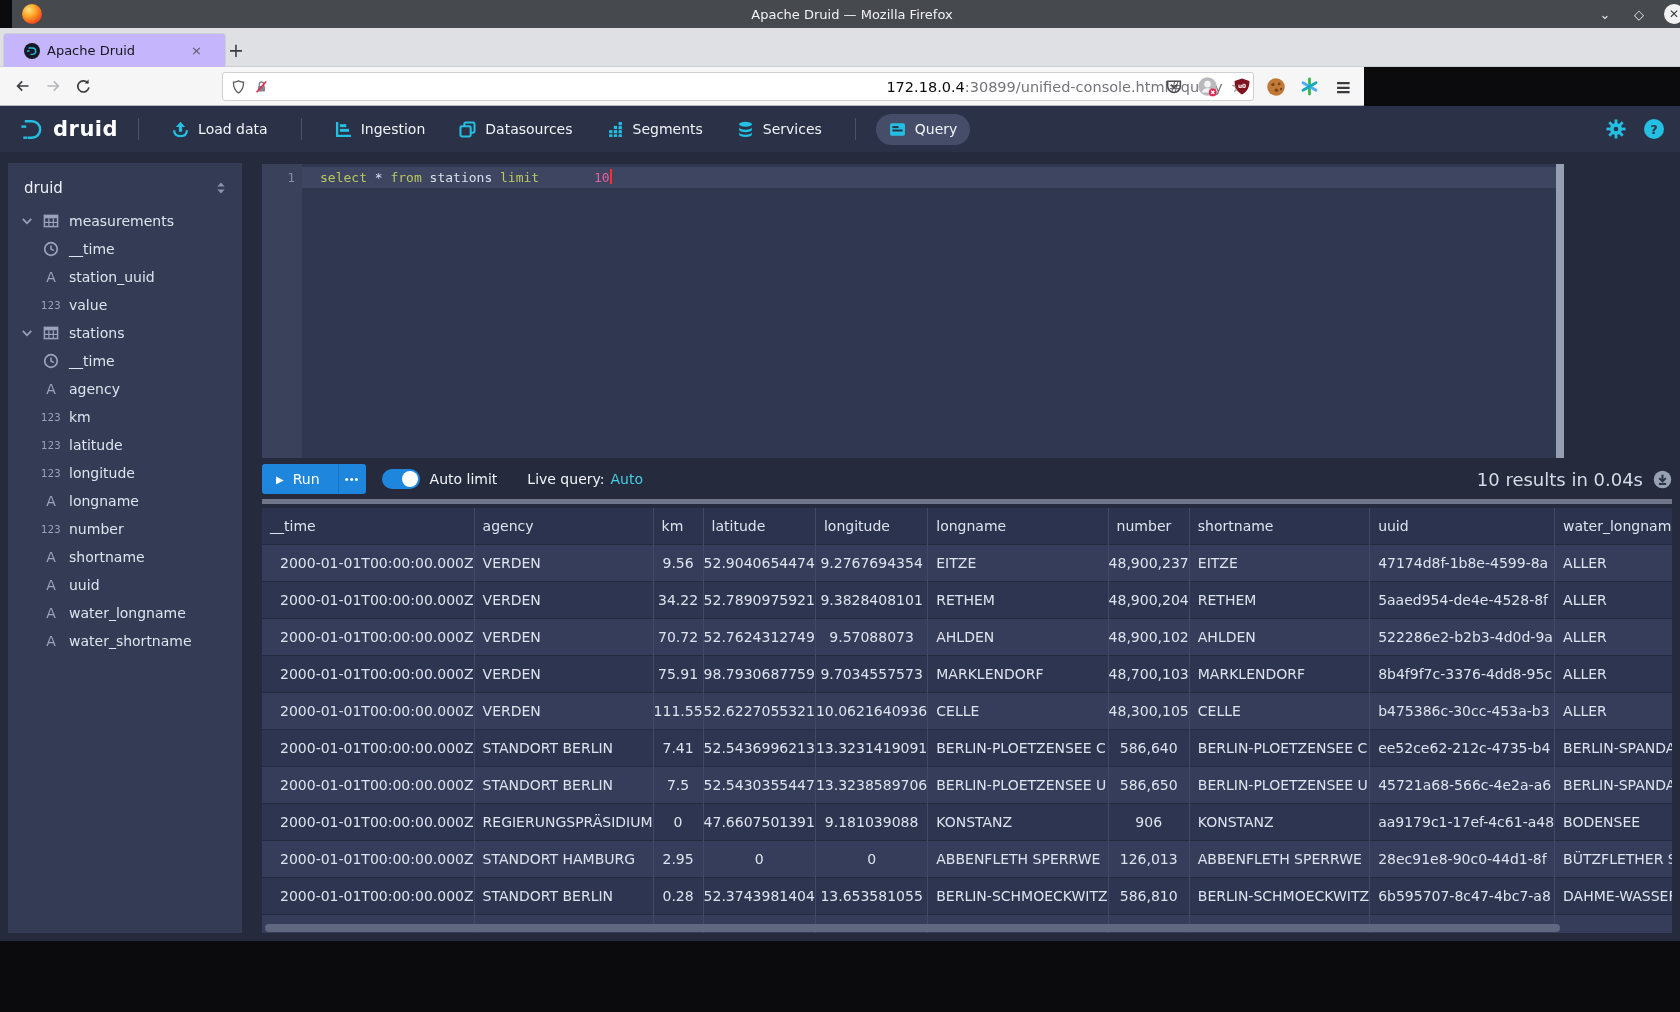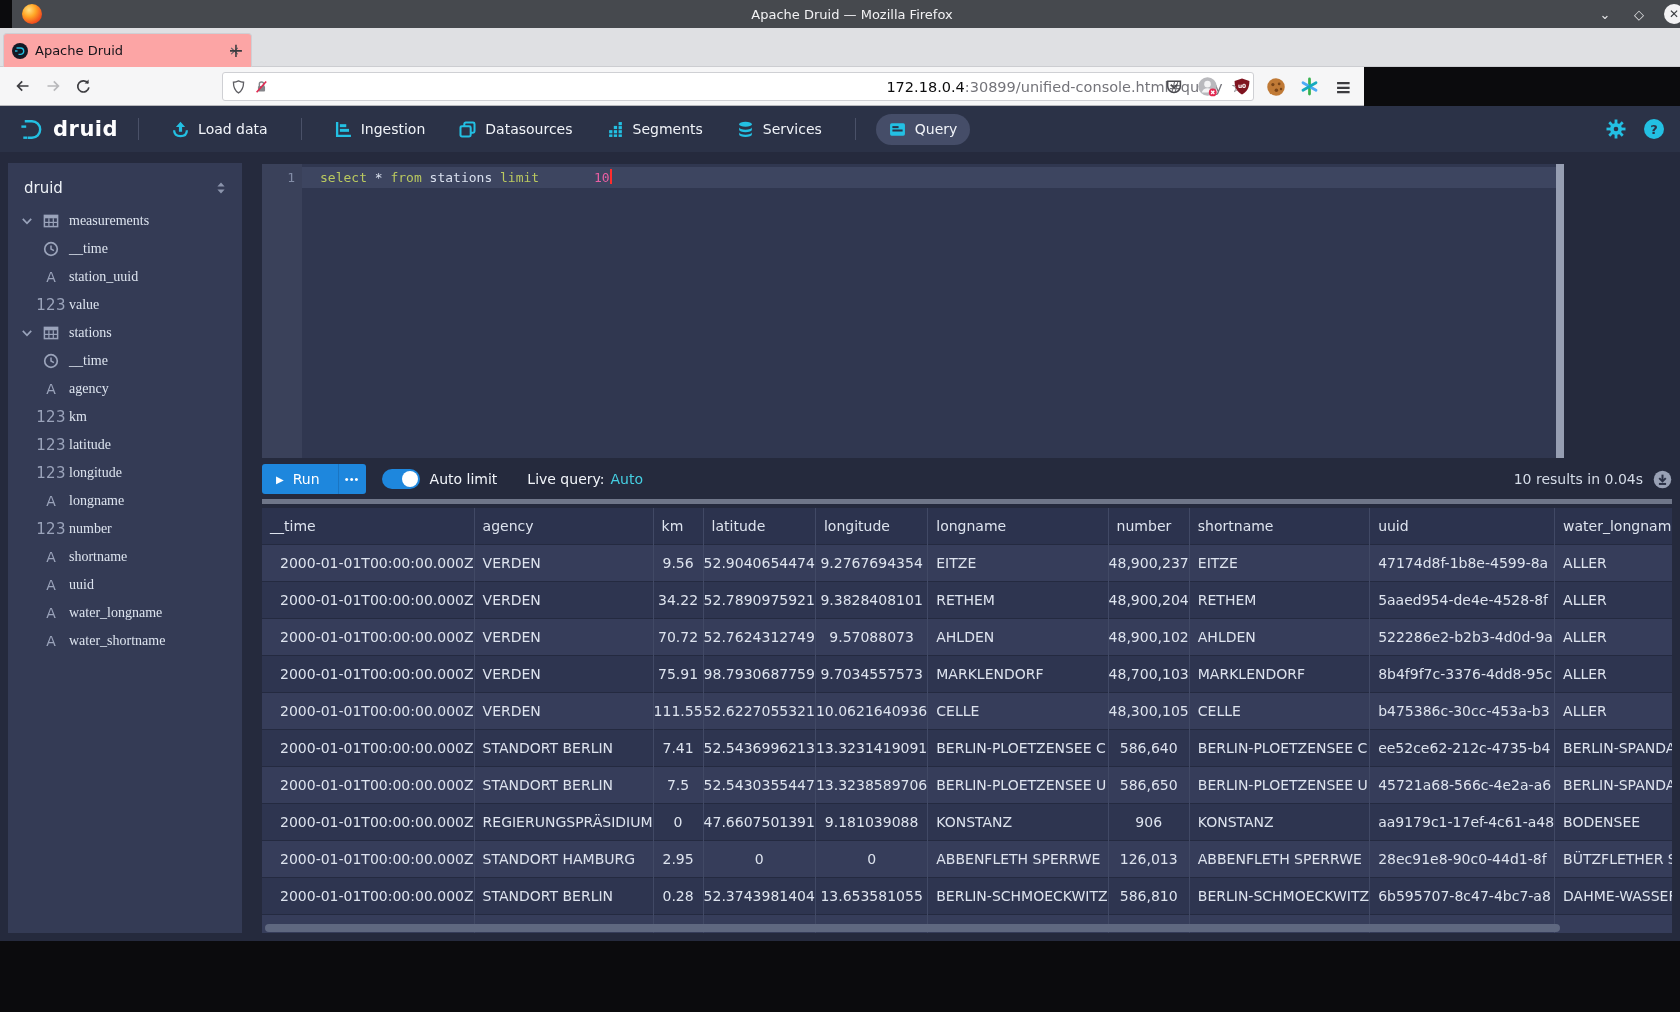--- a/index.html
+++ b/index.html
@@ -14,23 +14,23 @@
     background:radial-gradient(circle at 35% 30%, #ffe082 0%, #ffa726 35%, #f4511e 70%, #bf360c 100%); }
   .win-title { width:100%; text-align:center; color:#f2f2f4; font-size:13px; }
   .win-ctrls { position:absolute; right:8px; top:0; height:28px; display:flex; align-items:center; gap:16px; }
   .wc { color:#e8e8ea; font-size:13px; width:18px; text-align:center; cursor:default; }
   .wc-close { width:20px; height:20px; border-radius:50%; background:#f2f2f4; color:#3a3d42;
     display:flex; align-items:center; justify-content:center; font-size:12px; font-weight:bold; }
 
   
   .tabbar { position:absolute; top:28px; left:0; width:1680px; height:39px; background:#dfe0e3;
     border-bottom:1px solid #cccdd1; }
-  .tab { position:absolute; left:3px; top:5px; width:249px; height:34px; background:#fca5a5;
+  .tab { position:absolute; left:3px; top:5px; width:223px; height:34px; background:#c4b5fd;
     border:1px solid #cfcfd4; border-bottom:none; border-radius:4px 4px 0 0;
-    display:flex; align-items:center; padding:0 8px; gap:7px; }
+    display:flex; align-items:center; padding:0 20px; gap:7px; }
   .tab-title { font-size:13px; color:#15141a; flex:1; white-space:nowrap; overflow:hidden; }
   .tab-close { font-size:13px; color:#5b5b60; padding:0 3px; }
   .favicon { width:16px; height:16px; flex:none; }
   .newtab { position:absolute; left:222px; top:8px; width:28px; height:28px; color:#3b3b3f;
     font-size:19px; display:flex; align-items:center; justify-content:center; border-radius:3px; }
 
   
   .urlrow { position:absolute; top:67px; left:0; width:1364px; height:39px; background:#f6f6f7;
     border-bottom:1px solid #b9b9bd; display:flex; align-items:center;text-align:right; }
   .navbtn { width:30px; height:30px; display:flex; align-items:center; justify-content:center; border-radius:3px; }
@@ -66,22 +66,22 @@
     overflow:hidden; }
   .schema-head { display:flex; align-items:center; padding:16px 14px 10px 16px; }
   .schema-name { font-size:15px; color:#eef2f7; flex:1; }
   .trow { height:28px; display:flex; align-items:center; color:#dde4ef; font-size:14px; }
   .trow.parent { padding-left:12px; }
   .trow.child { padding-left:35px; }
   .chev { width:14px; height:14px; color:#98a2ba; margin-right:9px; flex:none; }
   .tic { width:16px; height:16px; color:#9aa3ba; margin-right:10px; flex:none;
     display:inline-flex; align-items:center; justify-content:center; }
   .ticA { font-size:14px; line-height:16px; }
-  .tic123 { font-size:15px; letter-spacing:0.3px; }
-  .tlabel { white-space:nowrap;font-family:Liberation Serif, serif; }
+  .tic123 { font-size:10px; letter-spacing:0.3px; }
+  .tlabel { white-space:nowrap; }
 
   
   .editor { position:absolute; left:262px; top:12px; width:1302px; height:294px; background:#303750;
     font-family:"DejaVu Sans Mono", monospace; font-size:13px; }
   .gutter { position:absolute; left:0; top:0; width:40px; height:100%; background:#3a415a; }
   .lineno { position:absolute; top:3px; width:33px; text-align:right; color:#828ca6; font-size:13px; line-height:21px; }
   .active-line { position:absolute; left:40px; top:3px; right:8px; height:21px; background:#3d4560; }
   .codeline { position:absolute; left:58px; top:3px; line-height:21px; white-space:pre; }
   .tok-keyword { color:#bac95f; }
   .tok-plain { color:#d9e0ee; }
@@ -97,21 +97,21 @@
     font-size:14px; display:flex; align-items:center; gap:9px; padding:0 18px 0 14px;
     font-family:inherit; }
   .run-play { font-size:10px; }
   .btn-more { height:30px; width:28px; background:#1e87dd; color:#fff; border:none;
     border-left:1px solid #1a75c2; border-radius:0 3px 3px 0; font-size:11px; letter-spacing:1px; }
   .toggle { margin-left:16px; width:38px; height:20px; border-radius:10px; background:#1e87dd; position:relative; }
   .toggle .knob { position:absolute; right:2px; top:2px; width:16px; height:16px; border-radius:50%; background:#fff; }
   .lbl { color:#f2f5fa; font-size:14px; margin-left:10px; }
   .livequery { margin-left:30px; }
   .lq-val { color:#45cfe2; }
-  .results-info { margin-left:auto; color:#d5dce8; font-size:14px; display:flex; align-items:center; gap:10px; }
+  .results-info { margin-left:auto; color:#d5dce8; font-size:18px; display:flex; align-items:center; gap:10px; }
 
   
   .splitter { position:absolute; left:262px; top:347px; width:1410px; height:5px; background:#6f7689; }
 
   
   .table-wrap { position:absolute; left:262px; top:356px; width:1410px; height:425px; overflow:hidden; }
   table.results { border-collapse:collapse; table-layout:fixed; min-width:1430px; font-size:14px; color:#dde3ee; }
   table.results th { height:36px; background:#2c334e; font-weight:normal; text-align:left;
     padding:0 0 0 8px; border-right:1px solid #414965; white-space:nowrap; overflow:hidden; }
   table.results td { height:37px; padding:0 0 0 8px; border-right:1px solid #414965;

